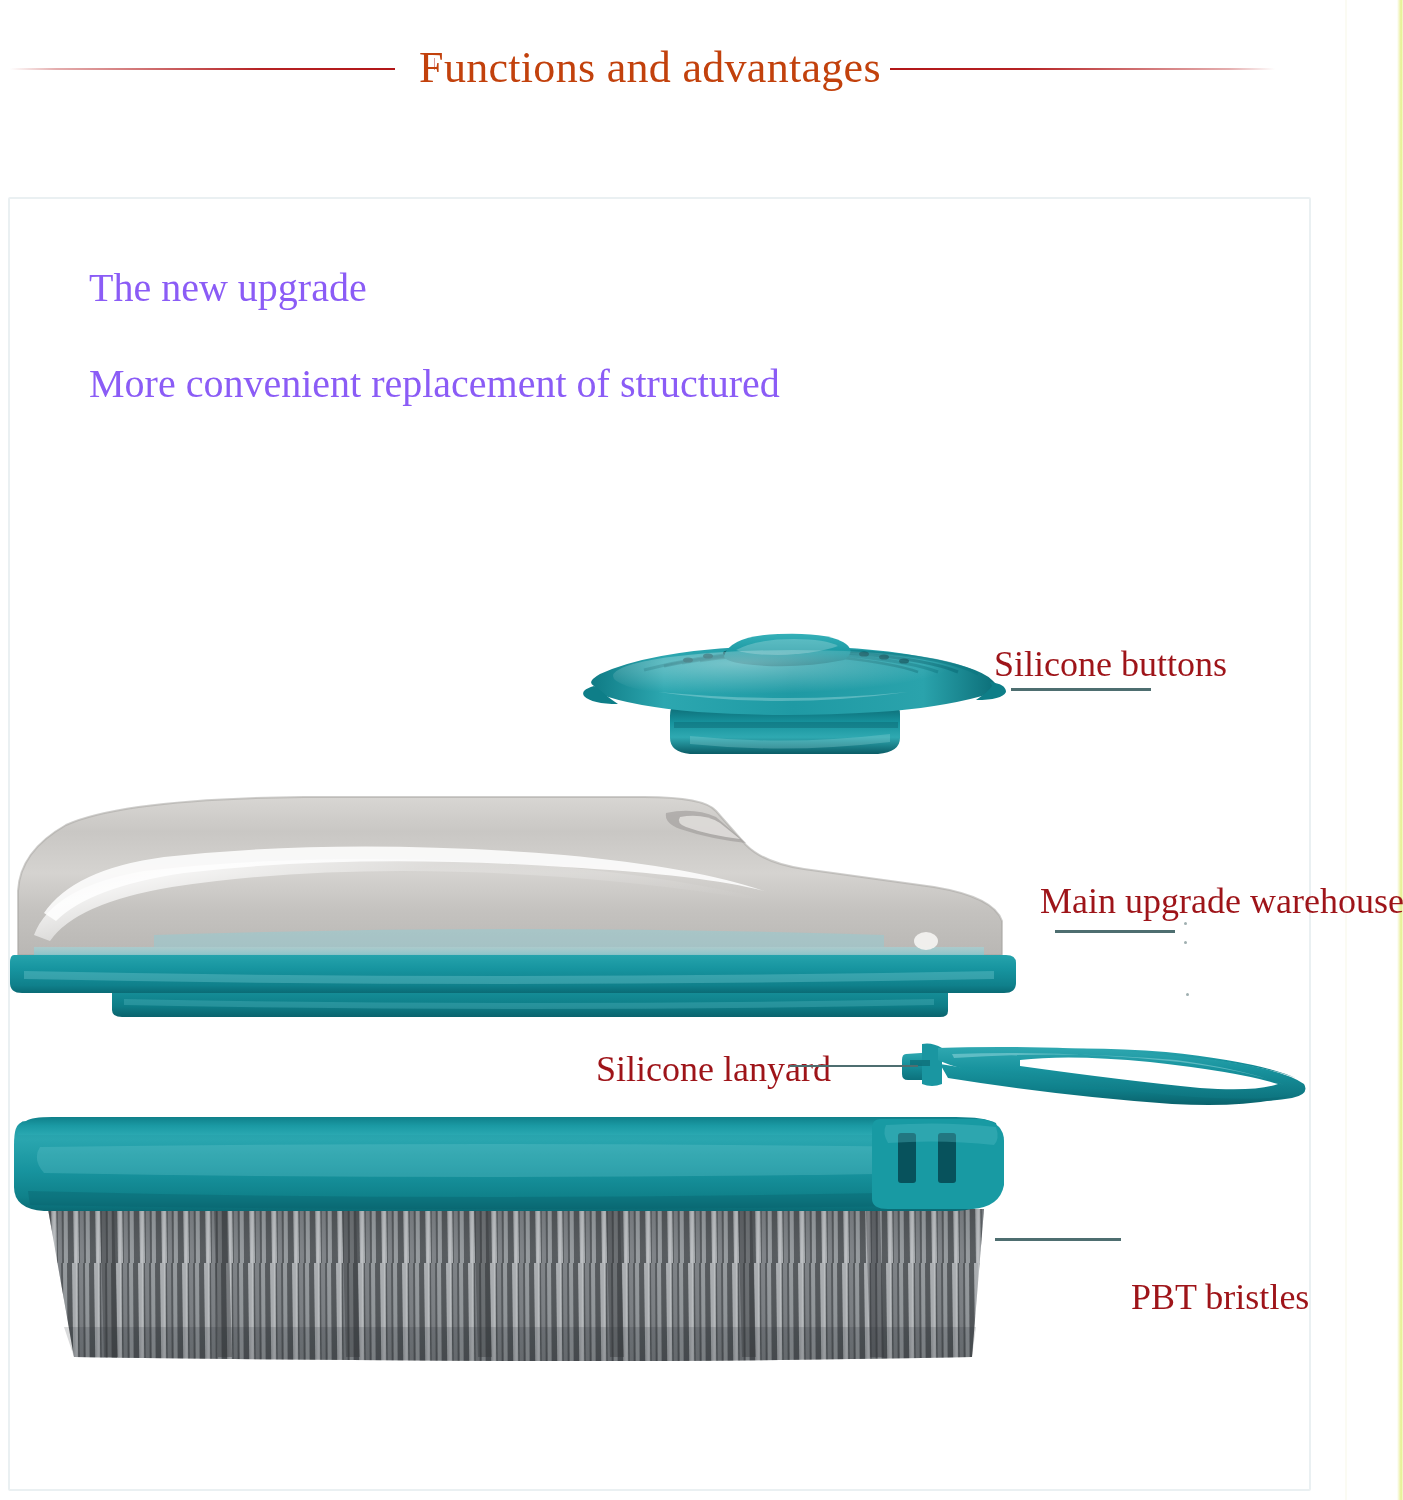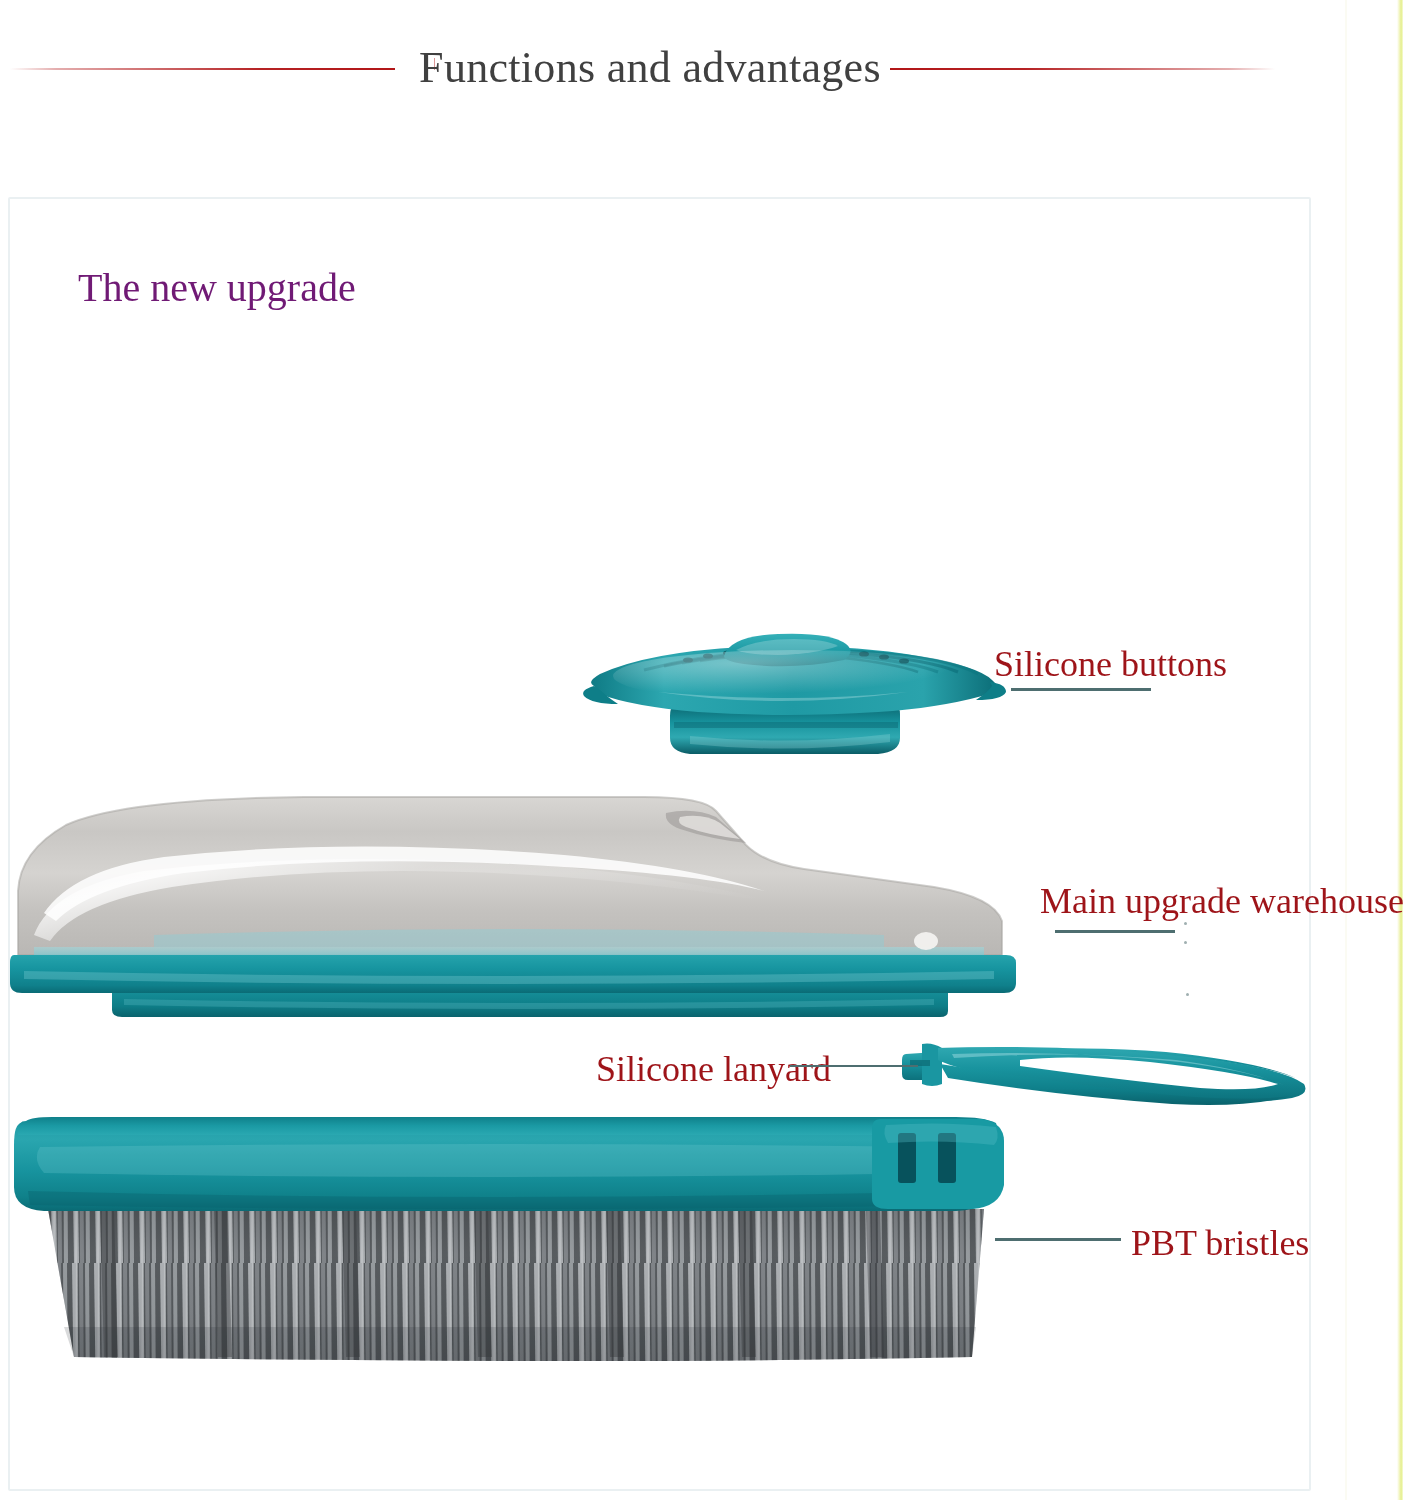--- a/index.html
+++ b/index.html
@@ -61,21 +61,21 @@
     background: linear-gradient(to left, rgba(178,22,24,0) 0%, rgba(178,22,24,0.35) 12%, rgba(178,22,24,0.95) 65%, rgba(178,22,24,1) 100%);
   }
   .title-text {
     position: absolute;
     left: 0;
     top: 0;
     width: 1300px;
     text-align: center;
     font-size: 44px;
     line-height: 80px;
-    color: #404040;
+    color: #c2410c;
     letter-spacing: 0.3px;
     white-space: nowrap;
   }
   .title-tick {
     position: absolute;
     left: 434px;
     top: 30px;
     width: 1px;
     height: 12px;
     background: rgba(178,22,24,0.45);
@@ -90,22 +90,22 @@
     height: 1294px;
     border: 2px solid #eaf0f2;
     border-radius: 2px;
     box-sizing: border-box;
     background: #ffffff;
   }
 
   
   .intro {
     position: absolute;
-    left: 78px;
-    color: #701a75;
+    left: 89px;
+    color: #8b5cf6;
     white-space: nowrap;
   }
   .intro.line1 { top: 264px; font-size: 40px; }
   .intro.line2 { top: 360px; font-size: 40px; }
 
   
   .callout {
     position: absolute;
     color: #9e1419;
     font-size: 36px;
@@ -176,20 +176,21 @@
   <div class="header">
     <div class="title-rule left"></div>
     <div class="title-rule right"></div>
     <div class="title-tick"></div>
     <div class="title-text">Functions and advantages</div>
   </div>
 
   <div class="panel"></div>
 
   <div class="intro line1">The new upgrade</div>
+  <div class="intro line2">More convenient replacement of structured</div>
 
   <div class="cap-wrap">
     <svg width="430" height="145" viewBox="0 0 430 145">
       <defs>
         <linearGradient id="capTop" x1="0" y1="0" x2="0" y2="1">
           <stop offset="0%" stop-color="#2aa3ac"></stop>
           <stop offset="45%" stop-color="#17939d"></stop>
           <stop offset="100%" stop-color="#0e7a85"></stop>
         </linearGradient>
         <linearGradient id="capBrim" x1="0" y1="0" x2="1" y2="0">
@@ -403,15 +404,15 @@
       <path d="M24 78 Q480 90 970 78 L968 92 Q480 100 26 92 Z" fill="#085f69" opacity="0.35"></path>
 
       <path d="M876 6 Q868 6 868 16 L868 86 Q868 96 884 96 L968 96 Q996 94 1000 72 L1000 28 Q1000 10 978 6 Z" fill="#189aa3"></path>
       <rect x="894" y="20" width="18" height="50" rx="3" fill="#07525c"></rect>
       <rect x="934" y="20" width="18" height="50" rx="3" fill="#07525c"></rect>
       <path d="M882 12 Q940 8 992 14 Q996 26 990 32 Q938 26 884 30 Q878 20 882 12 Z" fill="#55bdc5" opacity="0.35"></path>
     </svg>
   </div>
 
   <div class="leader" style="left:995px; top:1238px; width:126px;"></div>
-  <div class="callout" style="left:1131px; top:1222px;">PBT bristles</div>
+  <div class="callout" style="left:1131px; top:1276px;">PBT bristles</div>
 
 </div>
 
 </body></html>

